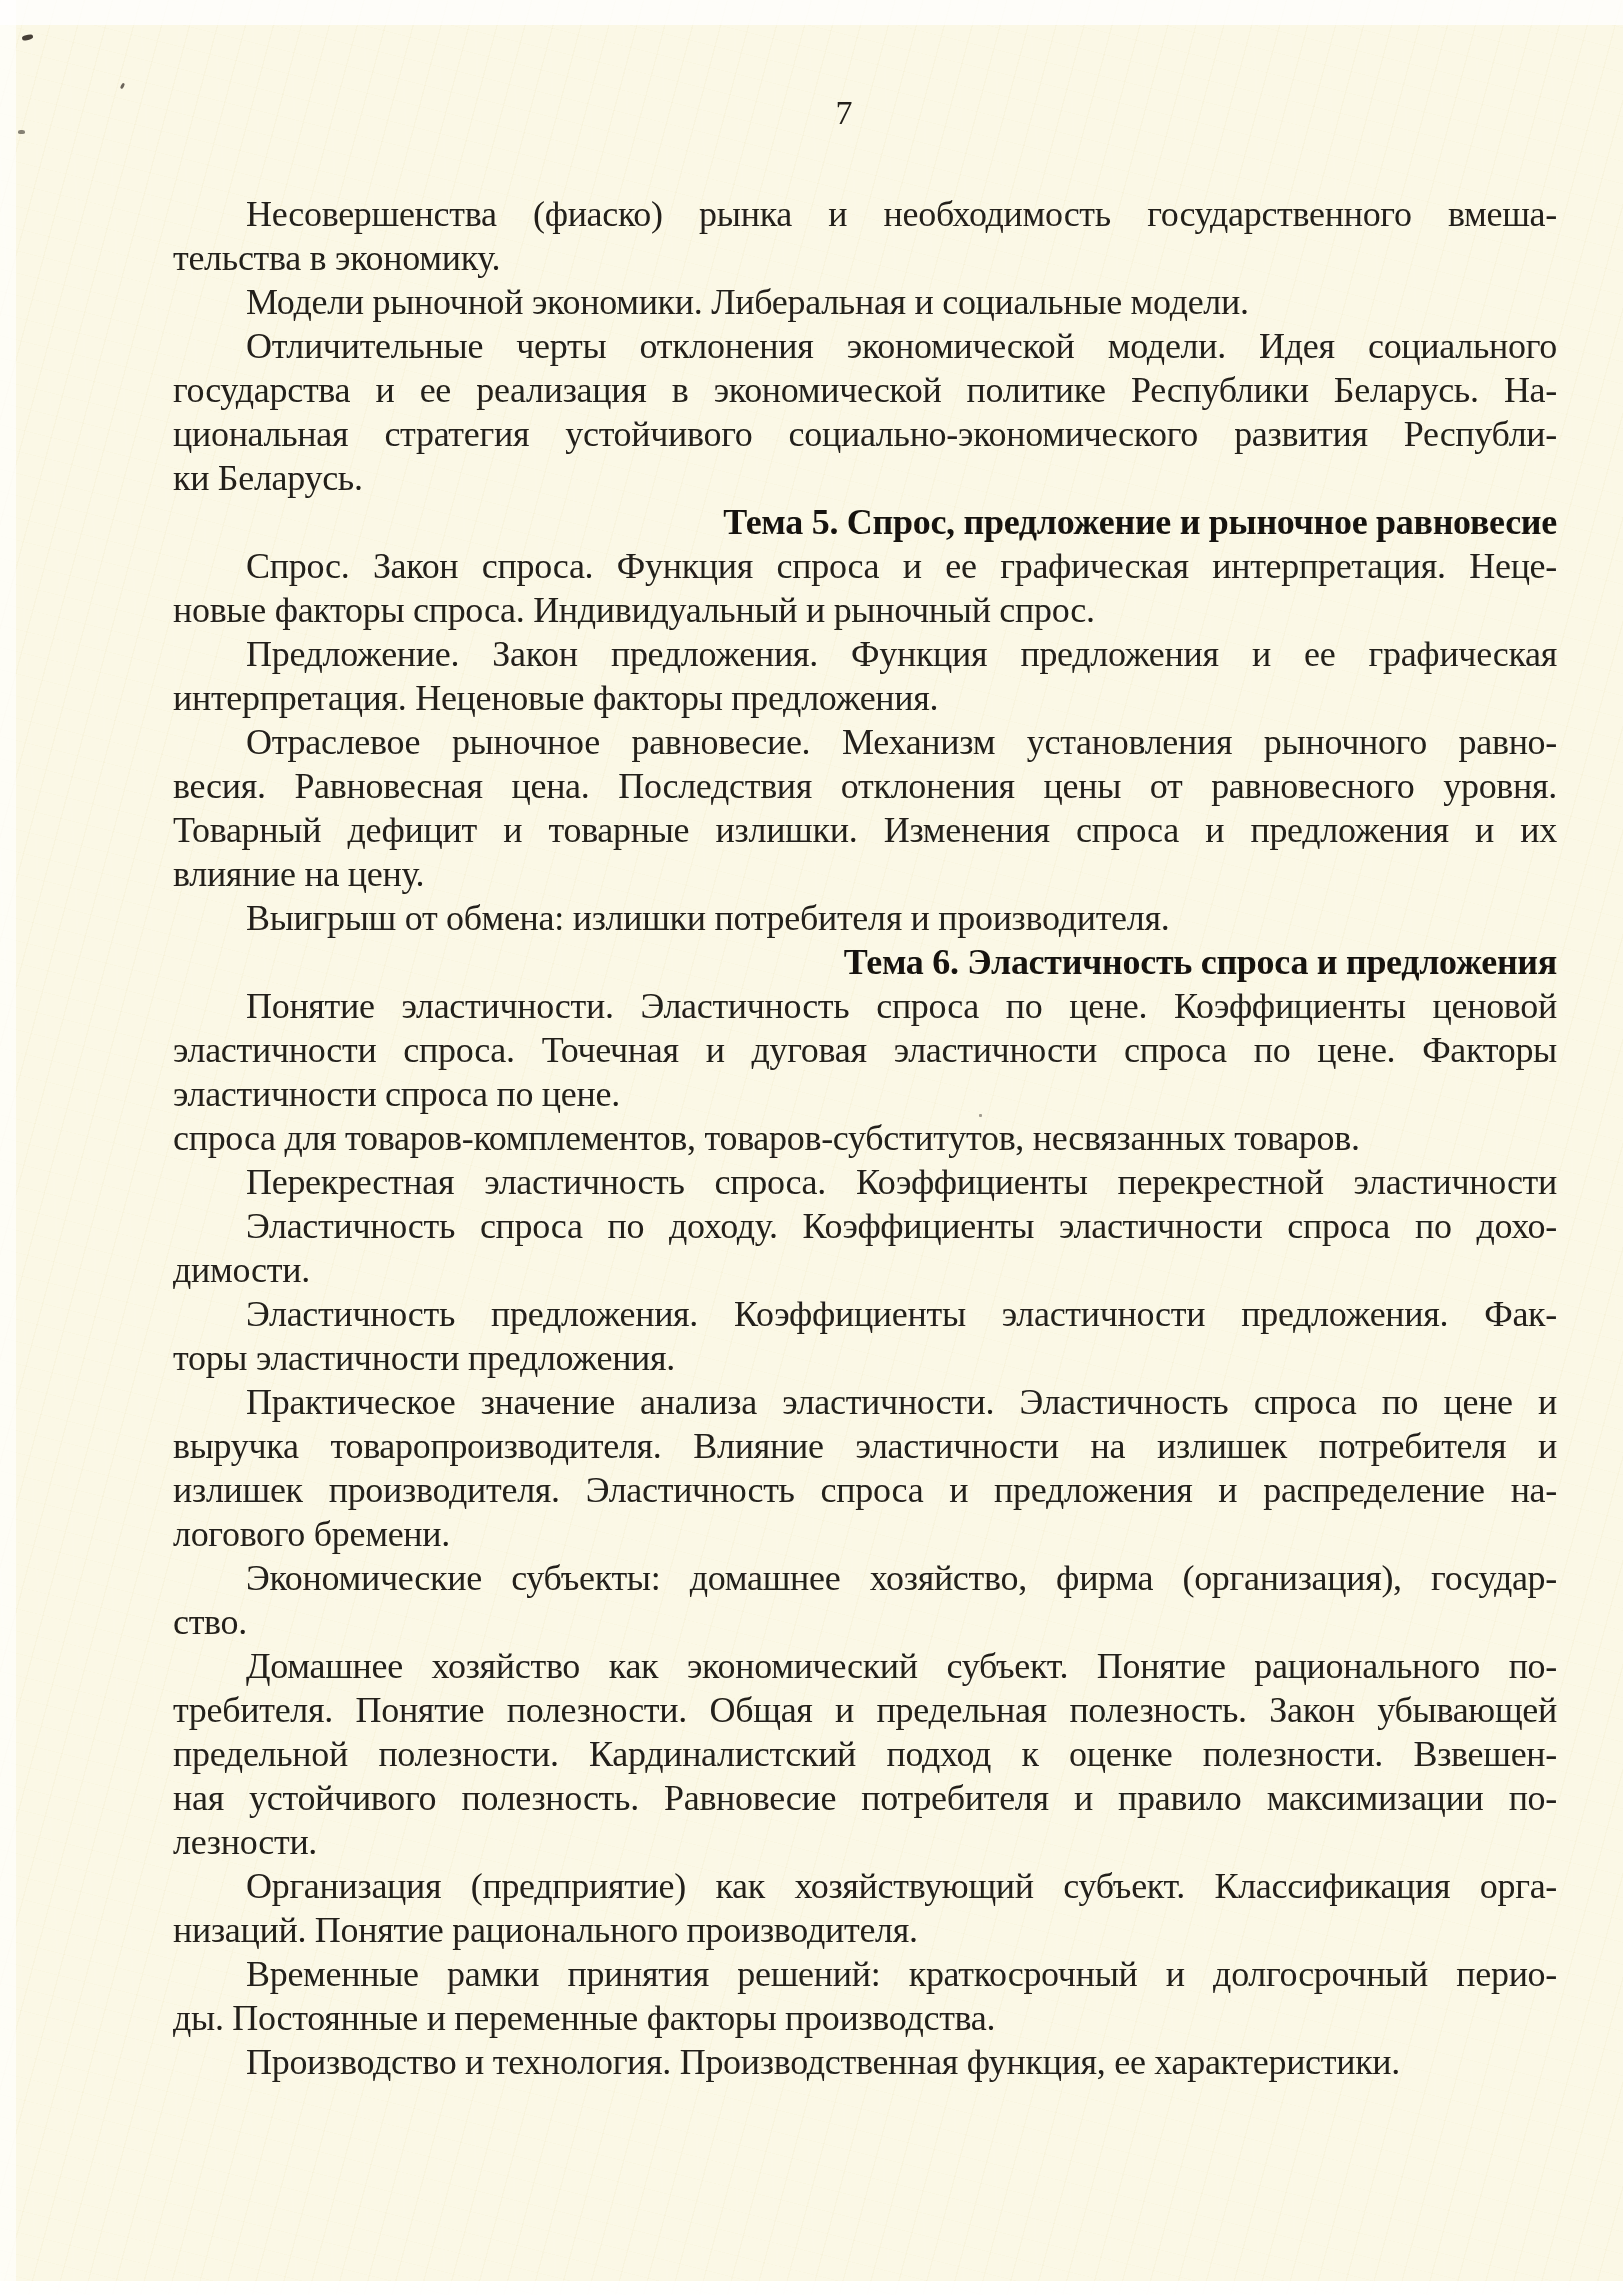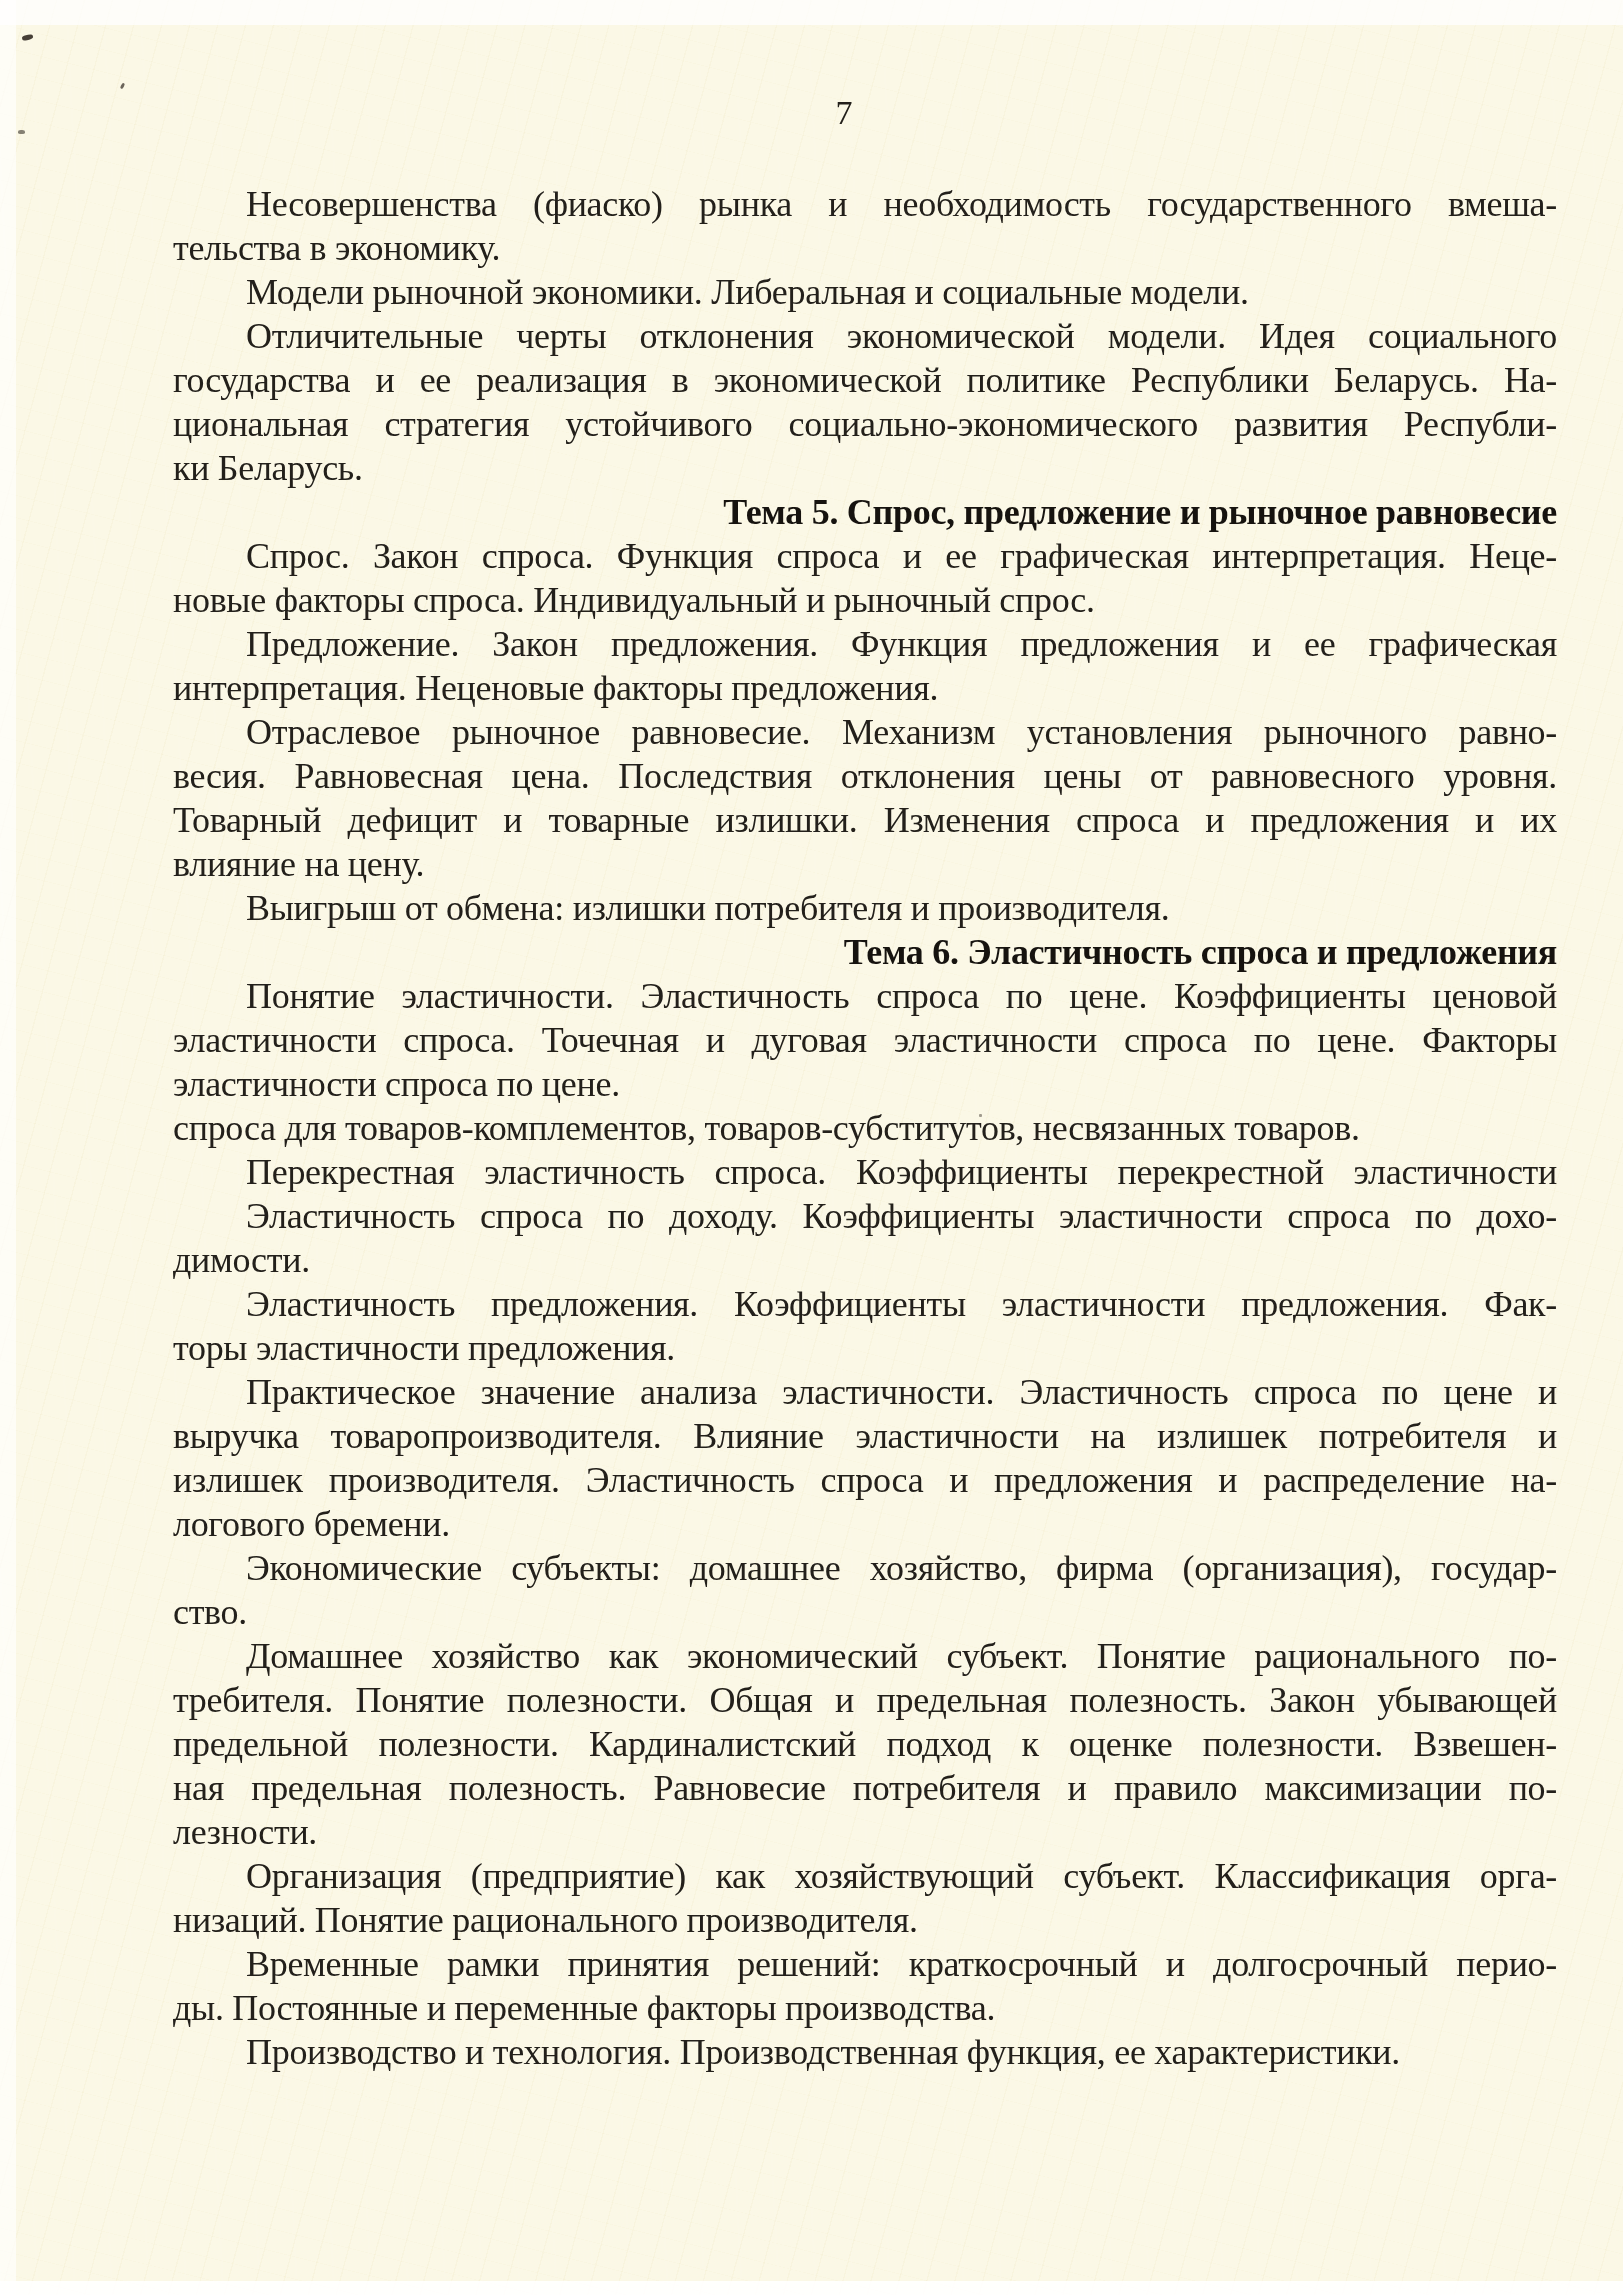--- a/index.html
+++ b/index.html
@@ -41,21 +41,21 @@
     top: 92px;
     width: 1342px;
     height: 41px;
     line-height: 41px;
     text-align: center;
     font-size: 34px;
   }
   .text-block {
     position: absolute;
     left: 173px;
-    top: 182px;
+    top: 192px;
     width: 1384px;
   }
   .line, .heading {
     height: 44px;
     line-height: 44px;
     max-height: 44px;
     overflow: hidden;
     font-size: 36px;
     letter-spacing: -0.3px;
   }
@@ -117,21 +117,21 @@
       <div class="line">торы эластичности предложения.</div>
       <div class="line first justify">Практическое значение анализа эластичности. Эластичность спроса по цене и</div>
       <div class="line justify">выручка товаропроизводителя. Влияние эластичности на излишек потребителя и</div>
       <div class="line justify">излишек производителя. Эластичность спроса и предложения и распределение на-</div>
       <div class="line">логового бремени.</div>
       <div class="line first justify">Экономические субъекты: домашнее хозяйство, фирма (организация), государ-</div>
       <div class="line">ство.</div>
       <div class="line first justify">Домашнее хозяйство как экономический субъект. Понятие рационального по-</div>
       <div class="line justify">требителя. Понятие полезности. Общая и предельная полезность. Закон убывающей</div>
       <div class="line justify">предельной полезности. Кардиналистский подход к оценке полезности. Взвешен-</div>
-      <div class="line justify">ная предельная полезность. Равновесие потребителя и правило максимизации по-</div>
+      <div class="line justify">ная устойчивого полезность. Равновесие потребителя и правило максимизации по-</div>
       <div class="line">лезности.</div>
       <div class="line first justify">Организация (предприятие) как хозяйствующий субъект. Классификация орга-</div>
       <div class="line">низаций. Понятие рационального производителя.</div>
       <div class="line first justify">Временные рамки принятия решений: краткосрочный и долгосрочный перио-</div>
       <div class="line">ды. Постоянные и переменные факторы производства.</div>
       <div class="line first">Производство и технология. Производственная функция, ее характеристики.</div>
     </div>
 
 </div>
 

